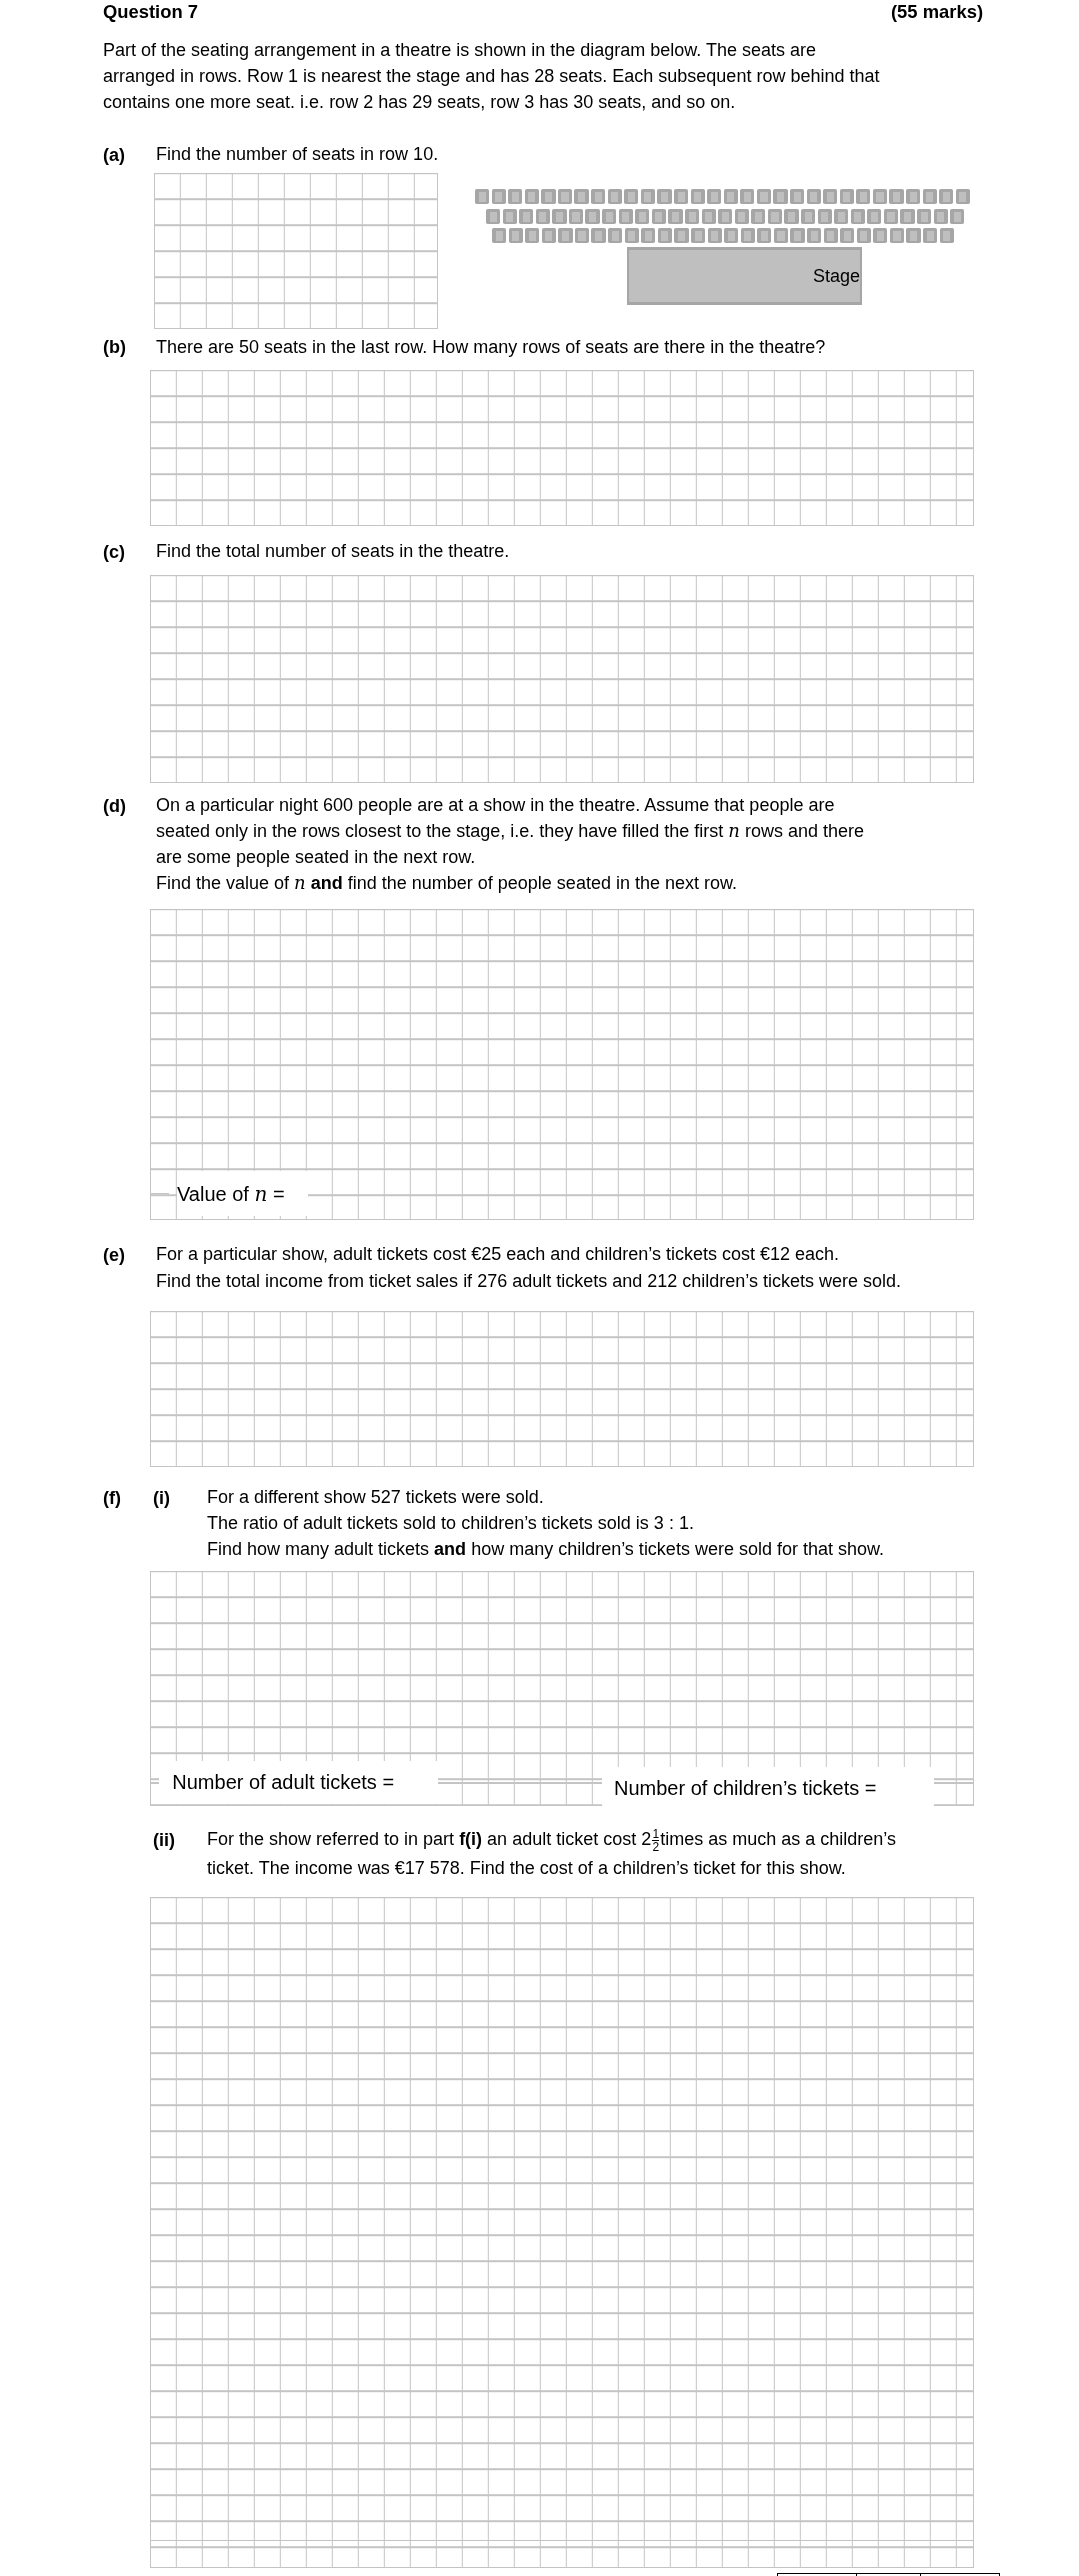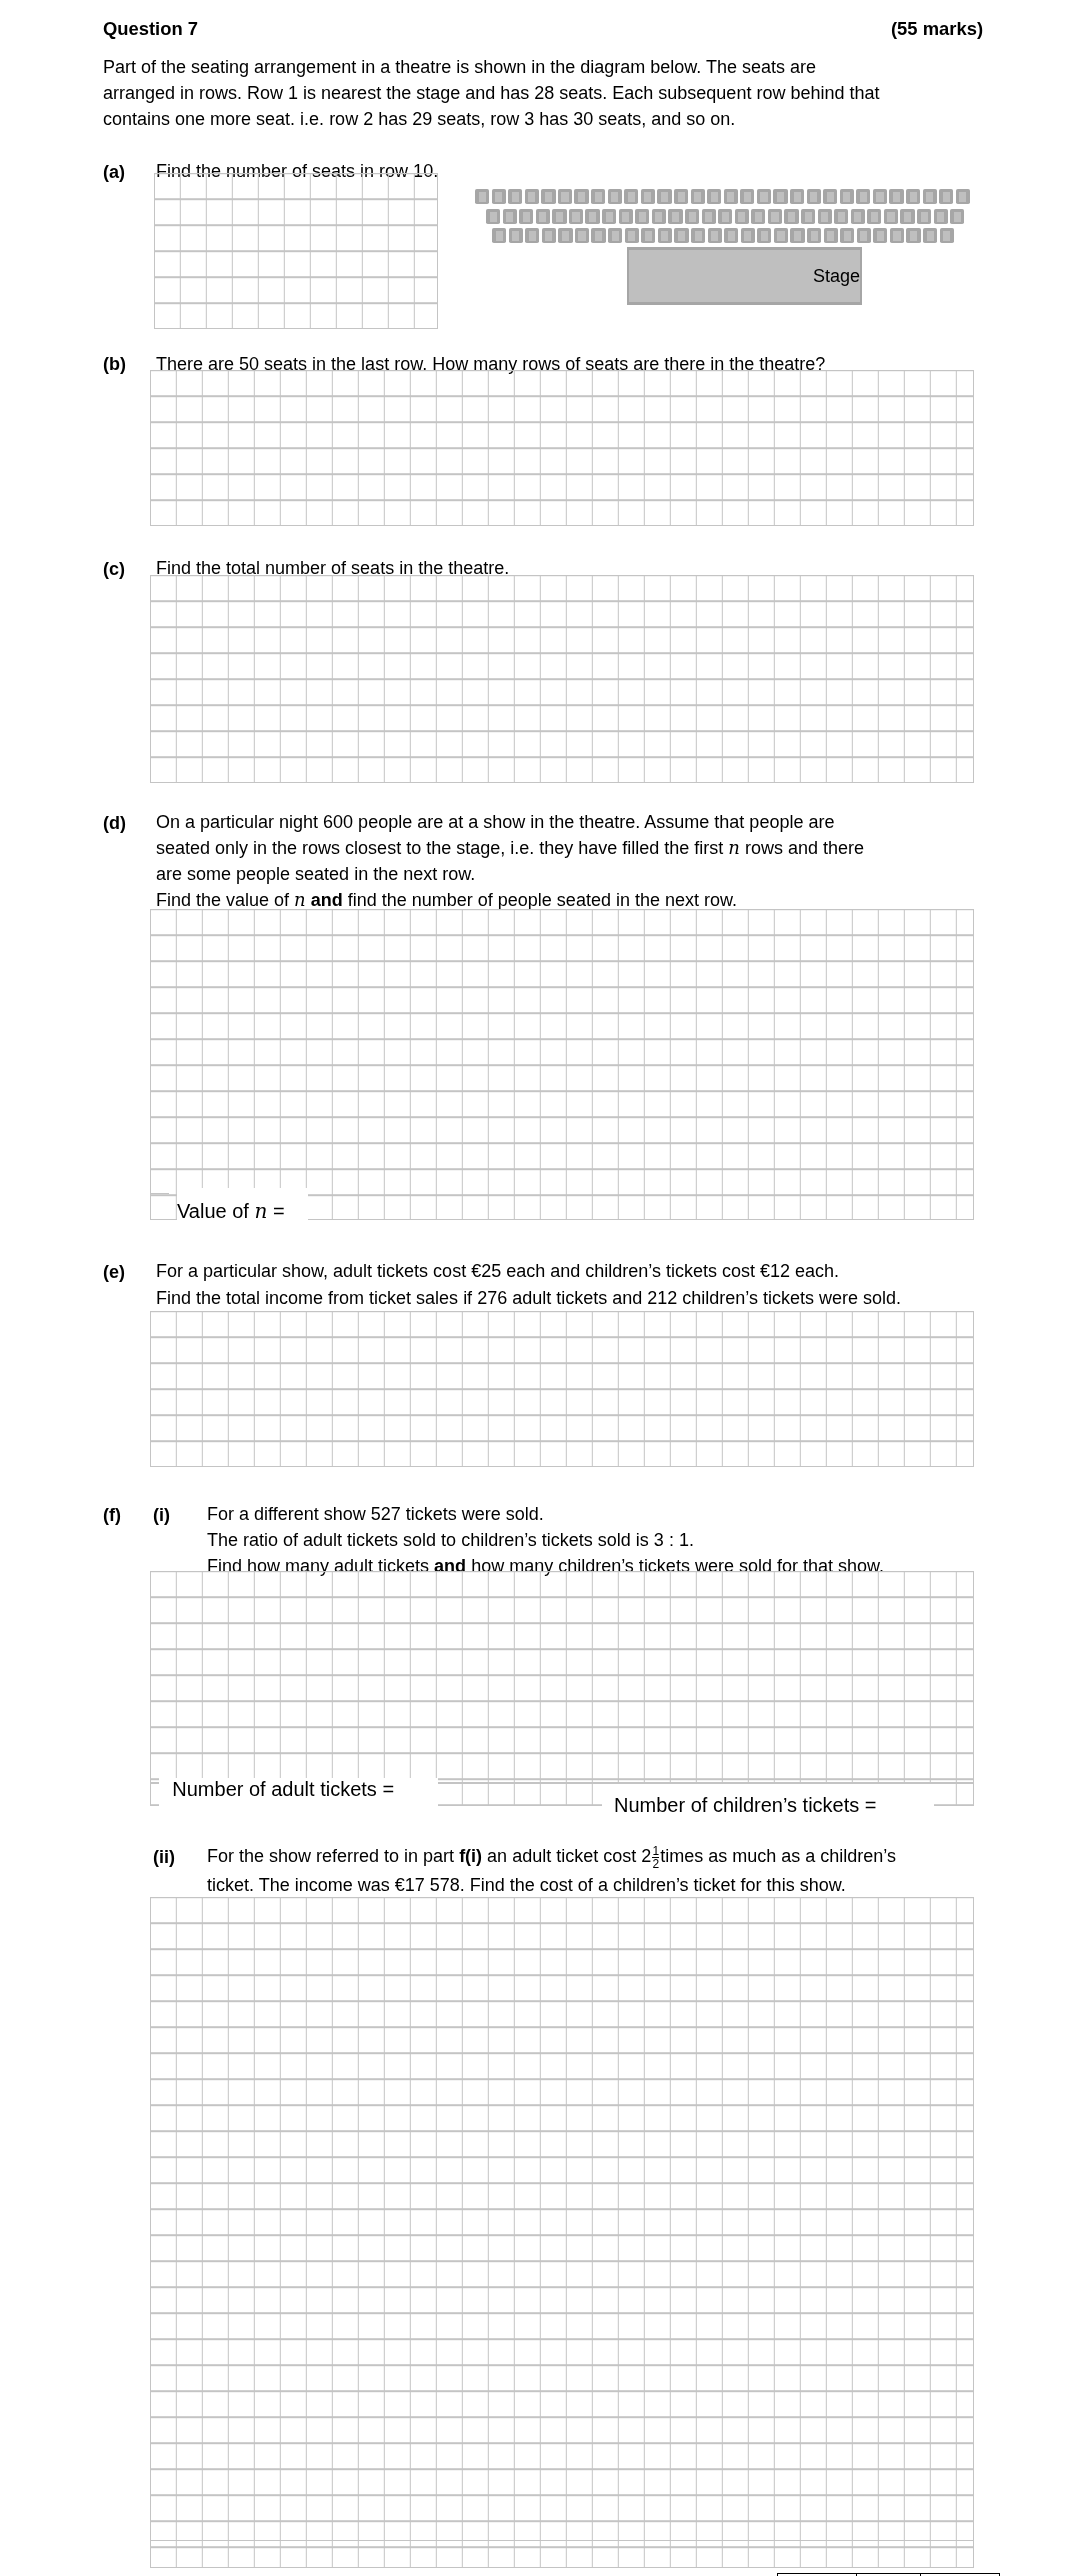--- a/index.html
+++ b/index.html
@@ -1,18 +1,18 @@
 <!DOCTYPE html>
 <html style="font-size:9.5px"><head>
 <meta charset="utf-8">
 <style>
   html, body { margin:0; padding:0; background:#ffffff; }
   body { width:1079px; height:2576px; position:relative; overflow:hidden;
          font-family:"Liberation Sans", sans-serif; color:#000; }
-  .abs { position:absolute;margin-top:17px; }
+  .abs { position:absolute; }
   .title { font-size:18.4px; font-weight:bold; }
   .txt { font-size:18px; line-height:26px; white-space:nowrap; }
   .lbl { font-size:18px; font-weight:bold; }
   .grid { position:absolute; box-sizing:border-box; border:1.2px solid #c4c4c4;
     background-image:
       linear-gradient(to right, #c4c4c4 0, #c4c4c4 1.2px, transparent 1.2px),
       linear-gradient(to bottom, #c4c4c4 0, #c4c4c4 1.8px, transparent 1.8px);
     background-size:26px 100%, 100% 26px;
     background-position:-1.2px 0, 0 -1.8px;
   }
@@ -170,21 +170,21 @@
 <div class="grid" style="left:150px;top:1311px;width:824px;height:156px;"></div>
 
 <div class="abs lbl" style="left:103px;top:1488px;">(f)</div>
 <div class="abs lbl" style="left:153px;top:1488px;">(i)</div>
 <div class="abs txt" style="left:207px;top:1484px;">For a different show 527 tickets were sold.</div>
 <div class="abs txt" style="left:207px;top:1510px;">The ratio of adult tickets sold to children’s tickets sold is 3 : 1.</div>
 <div class="abs txt" style="left:207px;top:1536px;"><span>Find how many adult tickets </span><b>and</b><span> how many children’s tickets were sold for that show.</span></div>
 <div class="grid" style="left:150px;top:1571px;width:824px;height:235px;"></div>
 <div class="ans-row" style="left:151px;top:1761px;width:822px;height:43px;background:transparent;">
   <div class="ans-line" style="left:0;top:21.4px;width:822px;"></div>
-  <div class="abs" style="left:8.3px;top:0;height:43px;width:279px;background:#fff;display:flex;padding-left:13px;box-sizing:border-box;">
+  <div class="abs" style="left:8.3px;top:0;height:43px;width:279px;background:#fff;display:flex;align-items:center;padding-left:13px;box-sizing:border-box;">
     <span>Number of adult tickets  =</span>
   </div>
   <div class="abs" style="left:451px;top:6px;height:43px;width:332px;background:#fff;display:flex;align-items:center;padding-left:12px;box-sizing:border-box;">
     <span>Number of children’s tickets  =</span>
   </div>
 </div>
 
 <div class="abs lbl" style="left:153px;top:1830px;">(ii)</div>
 <div class="abs txt" style="left:207px;top:1826px;"><span>For the show referred to in part </span><b>f(i)</b><span> an adult ticket cost 2</span><span class="frac">
       <span>1</span>

